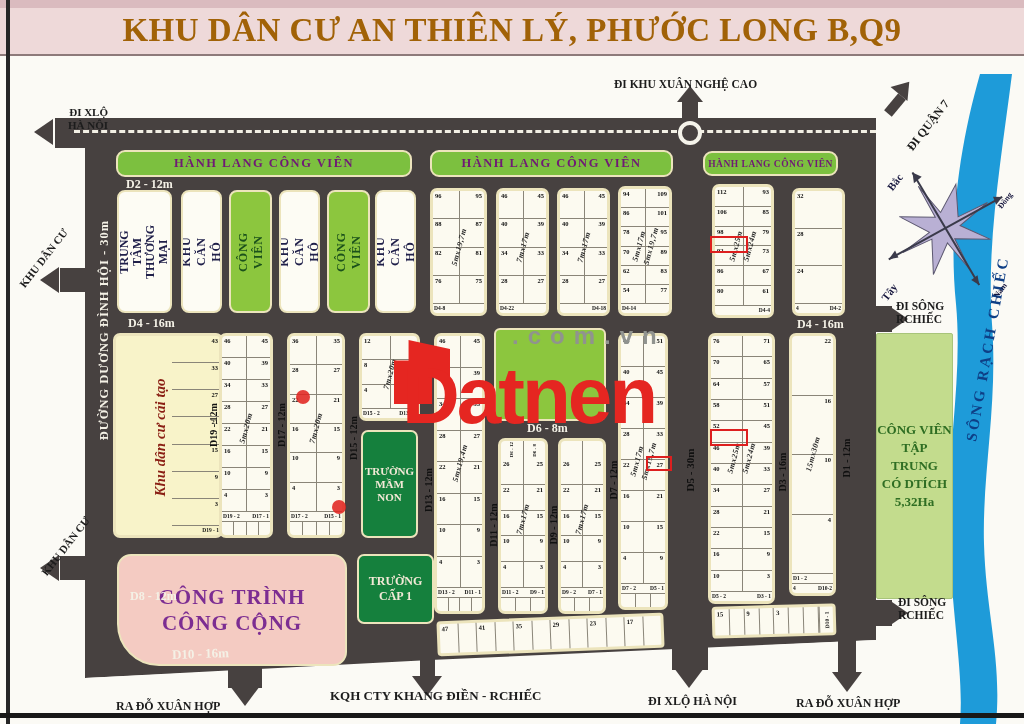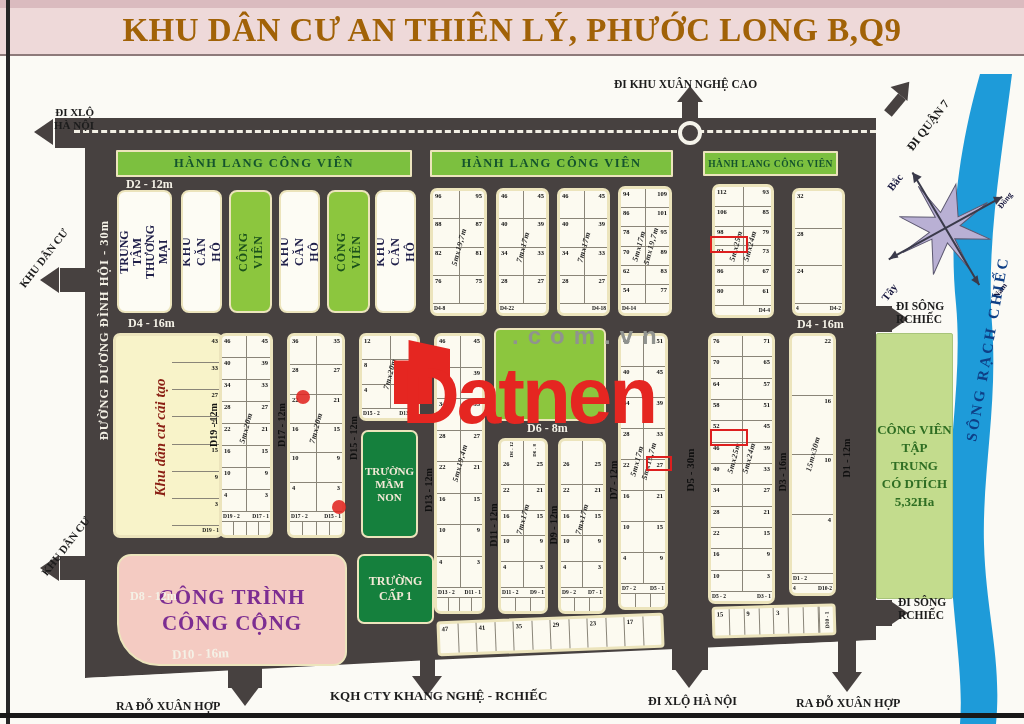--- a/index.html
+++ b/index.html
@@ -38,23 +38,23 @@
   .maplabel{position:absolute;z-index:4;font-weight:bold;color:#1c1c1c;white-space:pre-line;text-align:center;}
   .diag{transform:rotate(-52deg);}
   
   .lblock{position:absolute;z-index:3;border:2px solid #ece4bc;border-radius:8px;box-sizing:border-box;
           display:flex;align-items:center;justify-content:center;overflow:hidden;}
   .lblock.white{background:#fdfcf4;}
   .lblock.green{background:#8cc63e;}
   .lblock.lgreen{background:#c3dc8d;}
   .lblock.purple{background:#15803d;border-radius:7px;}
   .lblock.pink{background:#f4cbc2;border-radius:14px 14px 14px 42px;}
-  .corridor{position:absolute;z-index:3;background:#7cc03f;border:2px solid #ece4bc;border-radius:1px;
+  .corridor{position:absolute;z-index:3;background:#7cc03f;border:2px solid #ece4bc;border-radius:9px;
             display:flex;align-items:center;justify-content:center;font-weight:bold;font-size:12.5px;
-            letter-spacing:1.5px;color:#14532d;box-sizing:border-box;}
+            letter-spacing:1.5px;color:#701a75;box-sizing:border-box;}
   .corridor.small{font-size:9.5px;letter-spacing:.5px;}
   .rot{transform:rotate(-90deg);white-space:pre-line;text-align:center;font-weight:bold;}
   .zonetext{font-weight:bold;white-space:pre-line;text-align:center;}
   
   .pblock{position:absolute;background:#fcfaf0;border:3px solid #ece4bc;border-radius:7px;z-index:3;
           display:flex;flex-direction:column;box-sizing:border-box;}
   .pblock.cream{background:#f8f3c9;}
   .pbody{flex:1;display:flex;flex-direction:column;}
   .prow{flex:1;display:flex;justify-content:space-between;align-items:flex-start;
         border-top:1px solid #8a8578;position:relative;}
@@ -832,31 +832,31 @@
   <div class="vroad" style="left:353px;top:438px;">D15 - 12m</div>
   <div class="vroad" style="left:428px;top:490px;">D13 - 12m</div>
   <div class="vroad" style="left:493px;top:525px;">D11 - 12m</div>
   <div class="vroad" style="left:553px;top:525px;">D9 - 12m</div>
   <div class="vroad" style="left:613px;top:480px;">D7 - 12m</div>
   <div class="vroad big" style="left:690px;top:470px;">D5 - 30m</div>
   <div class="vroad" style="left:782px;top:472px;">D3 - 16m</div>
   <div class="vroad" style="left:846px;top:458px;">D1 - 12m</div>
 
   <div class="maplabel" style="left:614px;top:78px;font-size:11.5px;">ĐI KHU XUÂN NGHỆ CAO</div>
-  <div class="maplabel" style="left:10px;top:106px;font-size:11px;line-height:13px;text-align:right;width:48px;padding-left:36px;">ĐI XLỘ
+  <div class="maplabel" style="left:24px;top:106px;font-size:11px;line-height:13px;text-align:right;width:48px;padding-left:36px;">ĐI XLỘ
 HÀ NỘI</div>
   <div class="maplabel diag" style="left:898px;top:118px;font-size:12px;white-space:nowrap;">ĐI QUẬN 7</div>
   <div class="maplabel diag" style="left:8px;top:252px;font-size:11px;white-space:nowrap;">KHU DÂN CƯ</div>
   <div class="maplabel diag" style="left:30px;top:540px;font-size:11px;white-space:nowrap;">KHU DÂN CƯ</div>
   <div class="maplabel" style="left:896px;top:300px;font-size:11.5px;line-height:13px;text-align:left;">ĐI SÔNG
 RCHIẾC</div>
   <div class="maplabel" style="left:898px;top:596px;font-size:11.5px;line-height:13px;text-align:left;">ĐI SÔNG
 RCHIẾC</div>
   <div class="maplabel" style="left:116px;top:699px;font-size:12px;white-space:nowrap;">RA ĐỖ XUÂN HỢP</div>
-  <div class="maplabel" style="left:330px;top:688px;font-size:13px;white-space:nowrap;">KQH CTY KHANG NGHỆ - RCHIẾC</div>
+  <div class="maplabel" style="left:330px;top:688px;font-size:13px;white-space:nowrap;">KQH CTY KHANG ĐIỀN - RCHIẾC</div>
   <div class="maplabel" style="left:648px;top:694px;font-size:12px;white-space:nowrap;">ĐI XLỘ HÀ NỘI</div>
   <div class="maplabel" style="left:796px;top:696px;font-size:12px;white-space:nowrap;">RA ĐỖ XUÂN HỢP</div>
 
   <div class="reddot" style="left:296px;top:390px;"></div>
   <div class="reddot" style="left:332px;top:500px;"></div>
   <div class="redrect" style="left:710px;top:236px;width:34px;height:13px;"></div>
   <div class="redrect" style="left:710px;top:429px;width:34px;height:13px;"></div>
   <div class="redrect" style="left:646px;top:456px;width:22px;height:11px;"></div>
 
   <div id="watermark">

